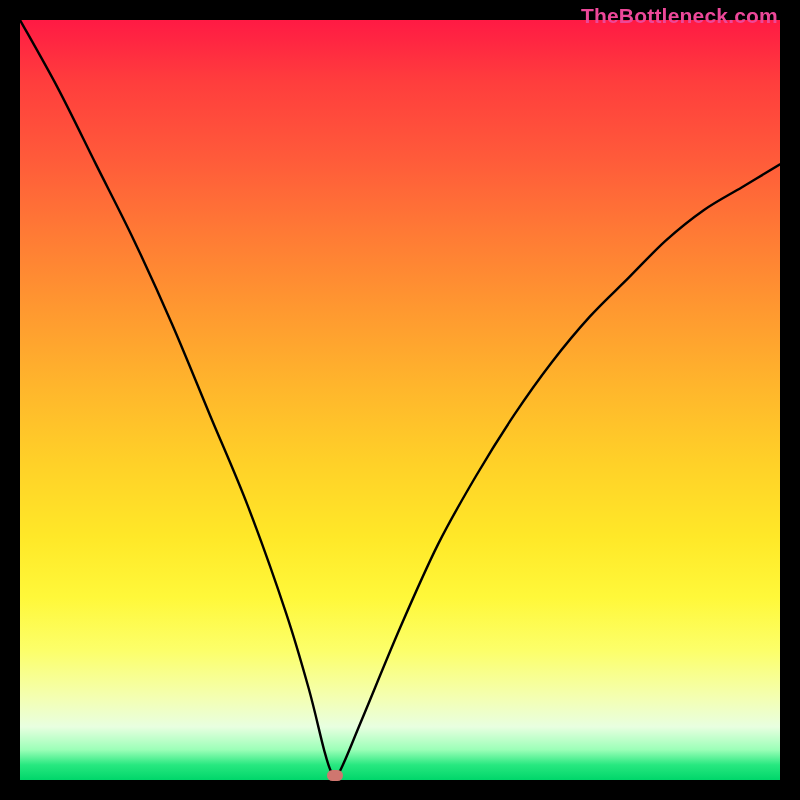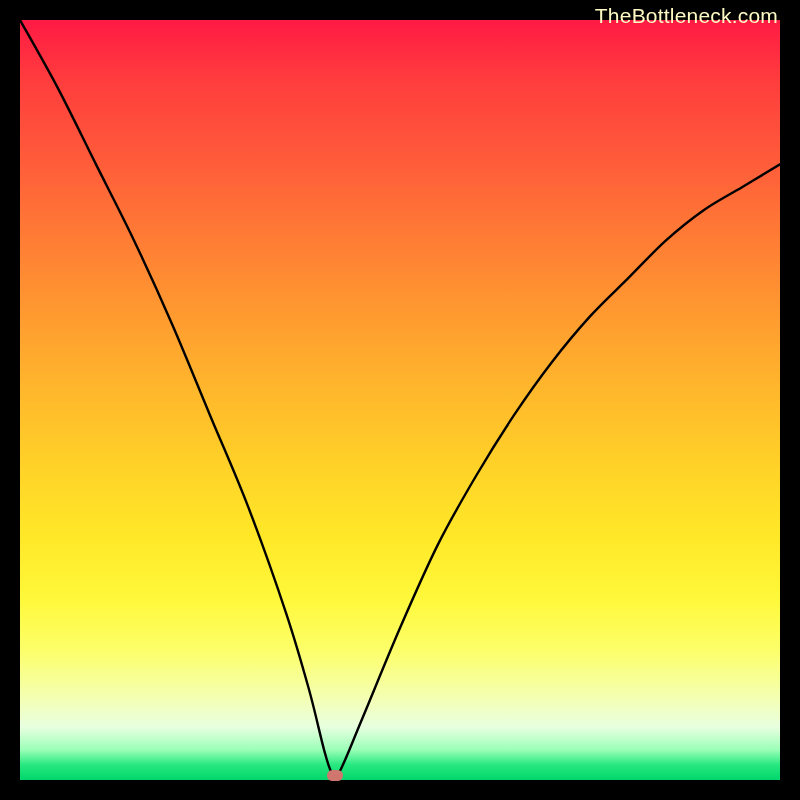--- a/index.html
+++ b/index.html
@@ -36,22 +36,22 @@
       #28e880 98%,
       #00d66a 100%
     );
   }
   .watermark {
     position: absolute;
     top: 4px;
     right: 22px;
     font-family: Arial, Helvetica, sans-serif;
     font-size: 21px;
-    color: #fef9c3;
-    font-weight: 400;
+    color: #ec4899;
+    font-weight: 700;
     letter-spacing: 0.2px;
   }
   svg.curve {
     position: absolute;
     left: 0;
     top: 0;
     width: 760px;
     height: 760px;
   }
   .marker {

